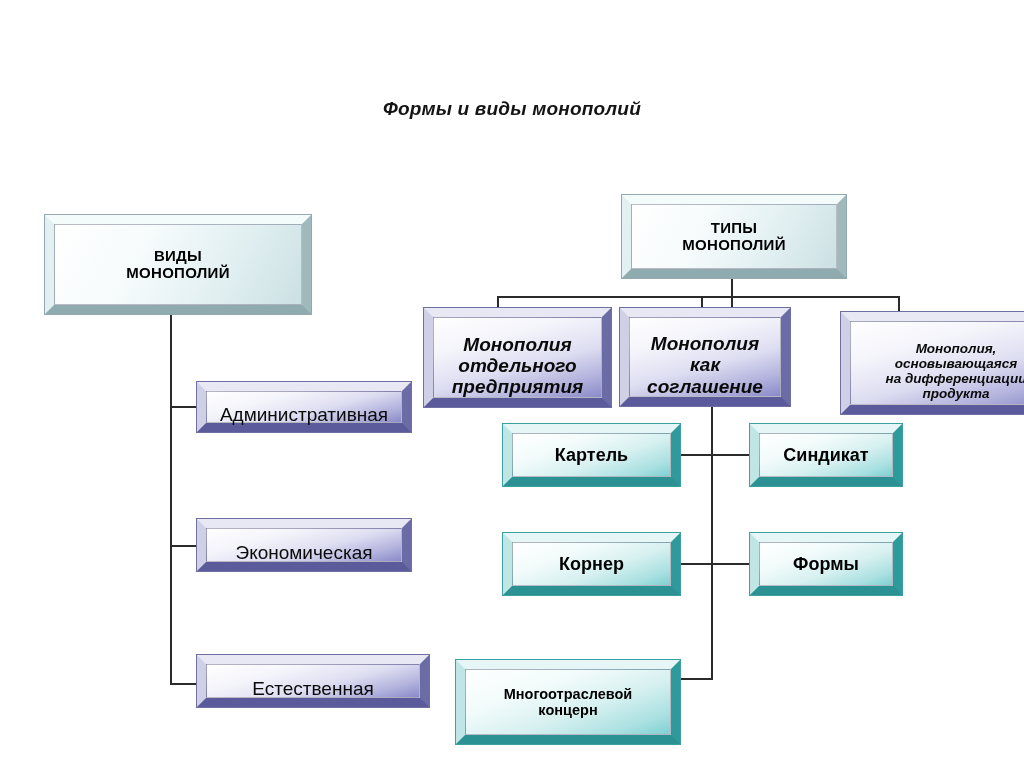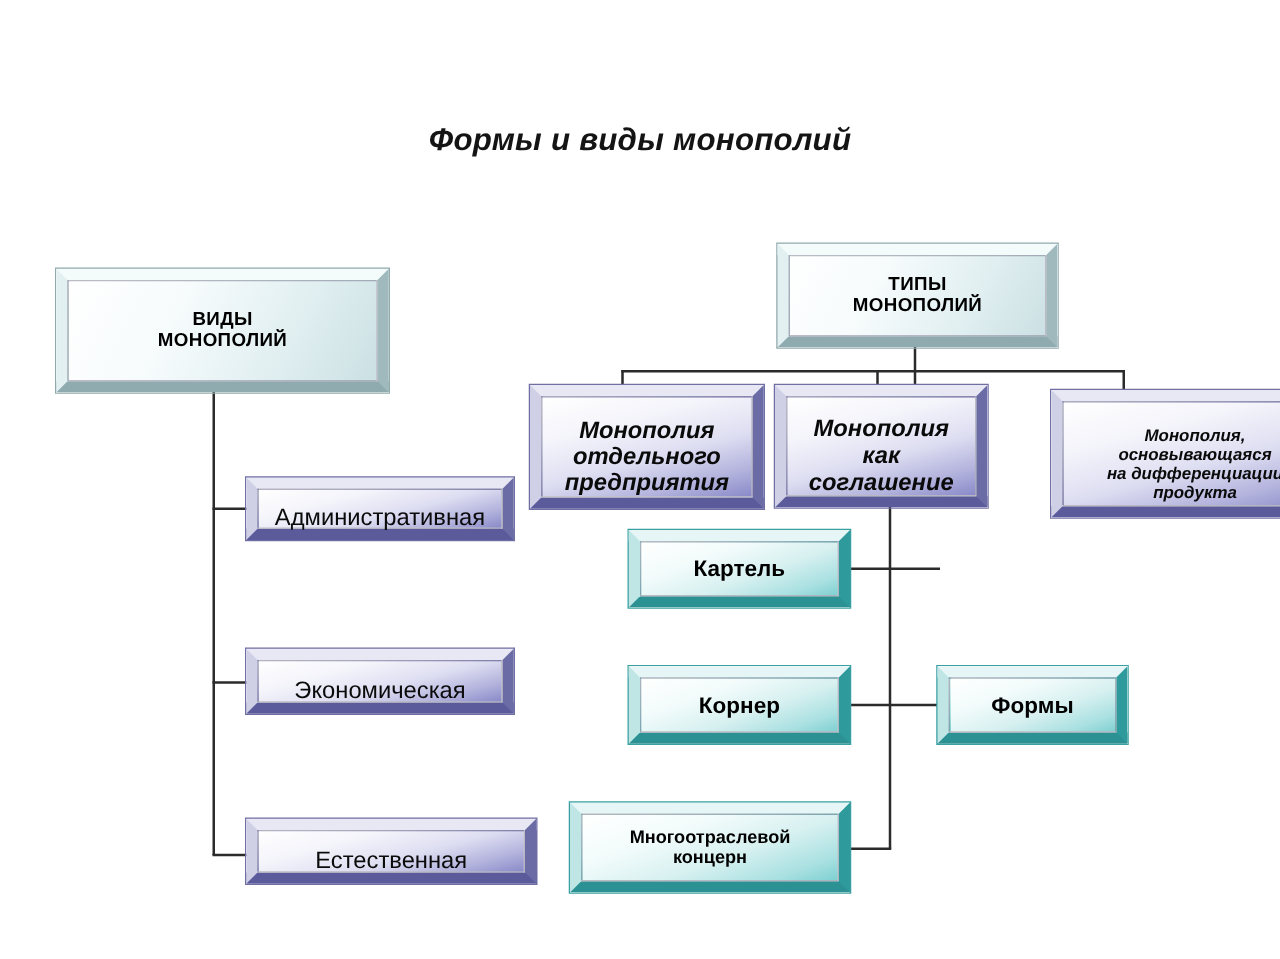--- a/index.html
+++ b/index.html
@@ -9,21 +9,21 @@
     font-family: "Liberation Sans", "DejaVu Sans", sans-serif;
     overflow: hidden;
   }
   #canvas { position: relative; width: 1024px; height: 767px; background:#fff; }
 
   #title {
     position: absolute;
     left: 0; right: 0;
     top: 98px;
     text-align: center;
-    font-size: 25px;
+    font-size: 19px;
     font-weight: bold;
     font-style: italic;
     color: #141414;
     letter-spacing: 0.2px;
   }
 
   
   .node {
     position: absolute;
     display: flex;
@@ -217,38 +217,45 @@
   </div>
 
   <div class="node style-teal" style="left:503px; top:424px; width:177px; height:62px;text-align:right;">
     <div class="bevel"></div>
     <div class="face"></div>
     <div class="inner">
         <span class="txt t-bold">Картель</span>
       </div>
   </div>
 
+  <div class="node style-teal" style="left:750px; top:424px; width:152px; height:62px;">
+    <div class="bevel"></div>
+    <div class="face"></div>
+    <div class="inner">
+        <span class="txt t-bold">Синдикат</span>
+      </div>
+  </div>
 
   <div class="node style-teal" style="left:503px; top:533px; width:177px; height:62px;">
     <div class="bevel"></div>
     <div class="face"></div>
     <div class="inner">
         <span class="txt t-bold">Корнер</span>
       </div>
   </div>
 
   <div class="node style-teal" style="left:750px; top:533px; width:152px; height:62px;">
     <div class="bevel"></div>
     <div class="face"></div>
     <div class="inner">
         <span class="txt t-bold">Формы</span>
       </div>
   </div>
 
-  <div class="node style-teal" style="left:456px; top:642px; width:224px; height:72px;padding-left:24px;">
+  <div class="node style-teal" style="left:456px; top:660px; width:224px; height:84px;padding-left:24px;">
     <div class="bevel"></div>
     <div class="face"></div>
     <div class="inner">
         <span class="txt t-bold-s">Многоотраслевой
 концерн</span>
       </div>
   </div>
 
 </div>
 

